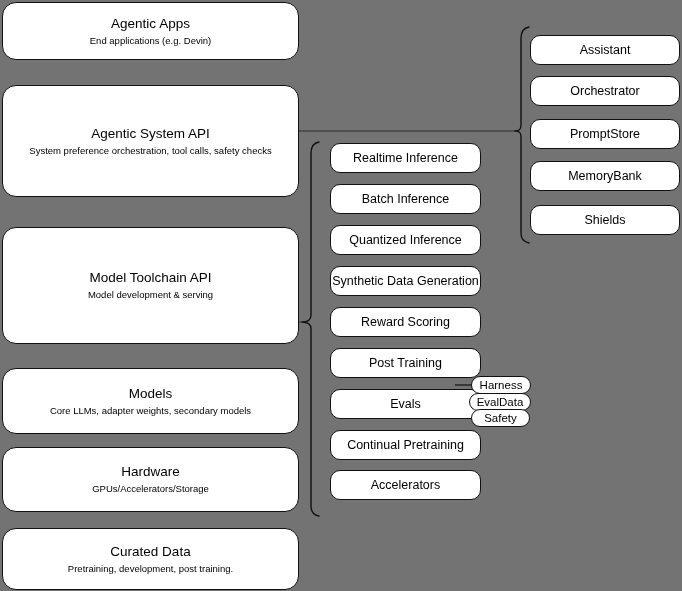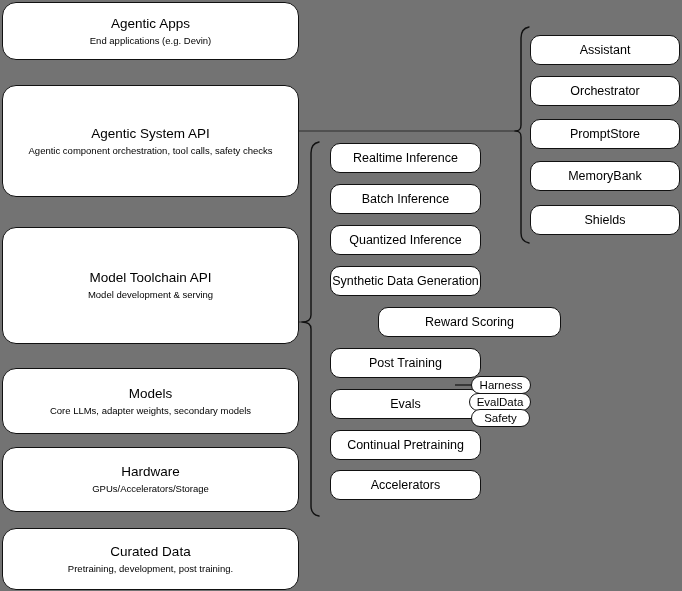--- a/index.html
+++ b/index.html
@@ -134,21 +134,21 @@
     <path d="M 455 418 L 474 418" fill="none" stroke="#111111" stroke-width="1.2"></path>
   </svg>
 
   <div class="node stack-node" style="left:2px; top:2px; width:297px; height:58px;">
     <div class="title">Agentic Apps</div>
     <div class="subtitle">End applications (e.g. Devin)</div>
   </div>
 
   <div class="node stack-node" style="left:2px; top:85px; width:297px; height:112px;">
     <div class="title">Agentic System API</div>
-    <div class="subtitle">Agentic component orchestration, tool calls, safety checks</div>
+    <div class="subtitle">System preference orchestration, tool calls, safety checks</div>
   </div>
 
   <div class="node stack-node" style="left:2px; top:227px; width:297px; height:117px;">
     <div class="title">Model Toolchain API</div>
     <div class="subtitle">Model development &amp; serving</div>
   </div>
 
   <div class="node stack-node" style="left:2px; top:368px; width:297px; height:66px;">
     <div class="title">Models</div>
     <div class="subtitle">Core LLMs, adapter weights, secondary models</div>
@@ -169,21 +169,21 @@
   </div>
   <div class="pill" style="left:330px; top:184px; width:151px; height:30px;">
     <span>Batch Inference</span>
   </div>
   <div class="pill" style="left:330px; top:225px; width:151px; height:30px;">
     <span>Quantized Inference</span>
   </div>
   <div class="pill" style="left:330px; top:266px; width:151px; height:30px;">
     <span>Synthetic Data Generation</span>
   </div>
-  <div class="pill" style="left:330px; top:307px; width:183px; height:30px;margin-left:48px;">
+  <div class="pill" style="left:330px; top:307px; width:151px; height:30px;">
     <span>Reward Scoring</span>
   </div>
   <div class="pill" style="left:330px; top:348px; width:151px; height:30px;">
     <span>Post Training</span>
   </div>
   <div class="pill" style="left:330px; top:389px; width:151px; height:30px;">
     <span>Evals</span>
   </div>
   <div class="pill" style="left:330px; top:430px; width:151px; height:30px;">
     <span>Continual Pretraining</span>

